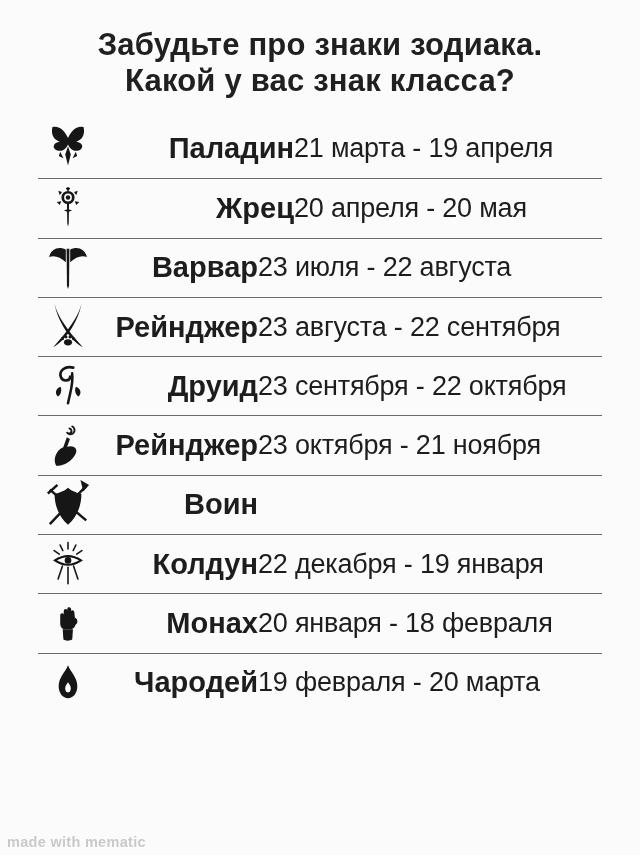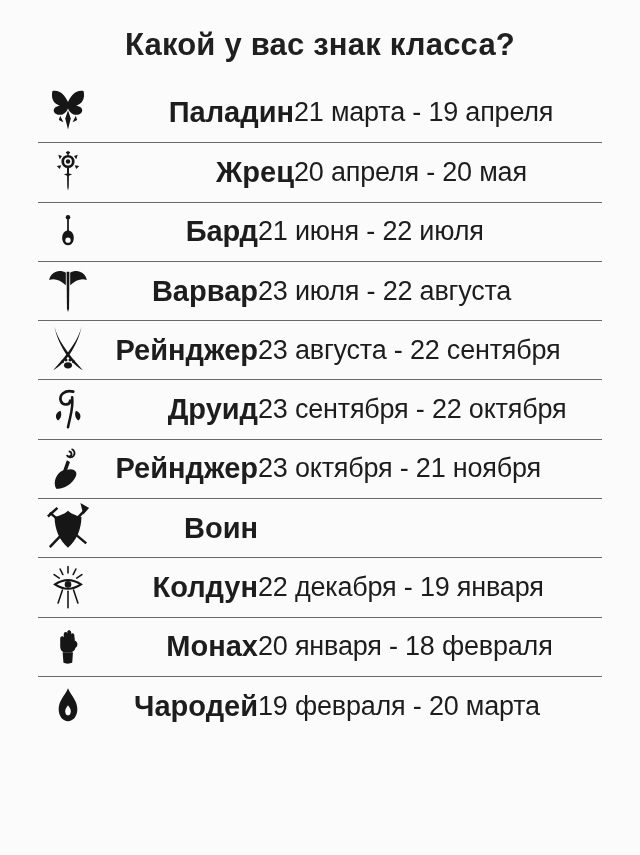--- a/index.html
+++ b/index.html
@@ -70,20 +70,21 @@
     text-shadow: 0 1px 1px #ffffff;
     letter-spacing: 0.3px;
   }
 </style>
 </head>
 <body>
 
 <div class="page">
 
   <div class="title">
+    <div>Забудьте про знаки зодиака.</div>
     <div>Какой у вас знак класса?</div>
   </div>
 
   <div class="table">
 
     <div class="row wide">
       <span class="icon">
         <svg viewBox="0 0 48 52" width="44" height="48">
           <path fill="#161616" d="M7 2 C15 0 21 7 24 14 C27 7 33 0 41 2 C43 11 39 16 33 18 C40 19 41.5 24 37 27 C31 30 26 26 24 21 C22 26 17 30 11 27 C6.5 24 8 19 15 18 C9 16 5 11 7 2 Z"></path>
           <path fill="#161616" d="M24 23 L27 32 L24 44 L21 32 Z"></path>
@@ -107,32 +108,20 @@
           <path fill="#161616" d="M39 20 L33 19 L35 24 Z"></path>
           <path fill="#161616" d="M22.6 22 H25.4 L25 48 L24 53 L23 48 Z"></path>
           <path fill="#161616" d="M18.5 31 L24 29.5 L29.5 31 L24 33.5 Z"></path>
         </svg>
       </span>
       <span class="cls">Жрец</span>
       <span class="dates">20 апреля - 20 мая</span>
     </div>
 
 
-    <div class="row">
-      <span class="icon">
-        <svg viewBox="0 0 48 56" width="30" height="54">
-          <circle cx="24" cy="4.5" r="3.6" fill="#161616"></circle>
-          <rect x="22.6" y="7" width="2.8" height="20" fill="#161616"></rect>
-          <path fill="#161616" d="M24 25 C31.5 26 35 34 32.5 42.5 C30 51.5 18 51.5 15.5 42.5 C13 34 16.5 26 24 25 Z"></path>
-          <circle cx="24" cy="41" r="4.2" fill="#fbfbfb"></circle>
-        </svg>
-      </span>
-      <span class="cls">Бард</span>
-      <span class="dates">21 июня - 22 июля</span>
-    </div>
 
     <div class="row">
       <span class="icon">
         <svg viewBox="0 0 48 52" width="42" height="50">
           <path fill="#161616" d="M22.4 4 H25.6 L25.2 46 L24 50 L22.8 46 Z"></path>
           <path fill="#161616" d="M21.5 5 C13 0.5 4 5 2.5 13.5 C8 11 15 13 21.5 19.5 Z"></path>
           <path fill="#161616" d="M26.5 5 C35 0.5 44 5 45.5 13.5 C40 11 33 13 26.5 19.5 Z"></path>
         </svg>
       </span>
       <span class="cls">Варвар</span>
@@ -233,14 +222,15 @@
           <path fill="#161616" d="M24 1.5 C28.5 12.5 38 20 38 33 C38 43.5 31.5 51 24 51 C16.5 51 10 43.5 10 33 C10 20 19.5 12.5 24 1.5 Z"></path>
           <path fill="#fbfbfb" d="M24 27 C27.5 31.5 29.5 35 27.5 39.5 C26.5 42.5 21.5 42.5 20.5 39.5 C18.5 35 20.5 31.5 24 27 Z"></path>
         </svg>
       </span>
       <span class="cls">Чародей</span>
       <span class="dates">19 февраля - 20 марта</span>
     </div>
 
   </div>
 
+  <div class="watermark">made with mematic</div>
 
 </div>
 
 </body></html>

